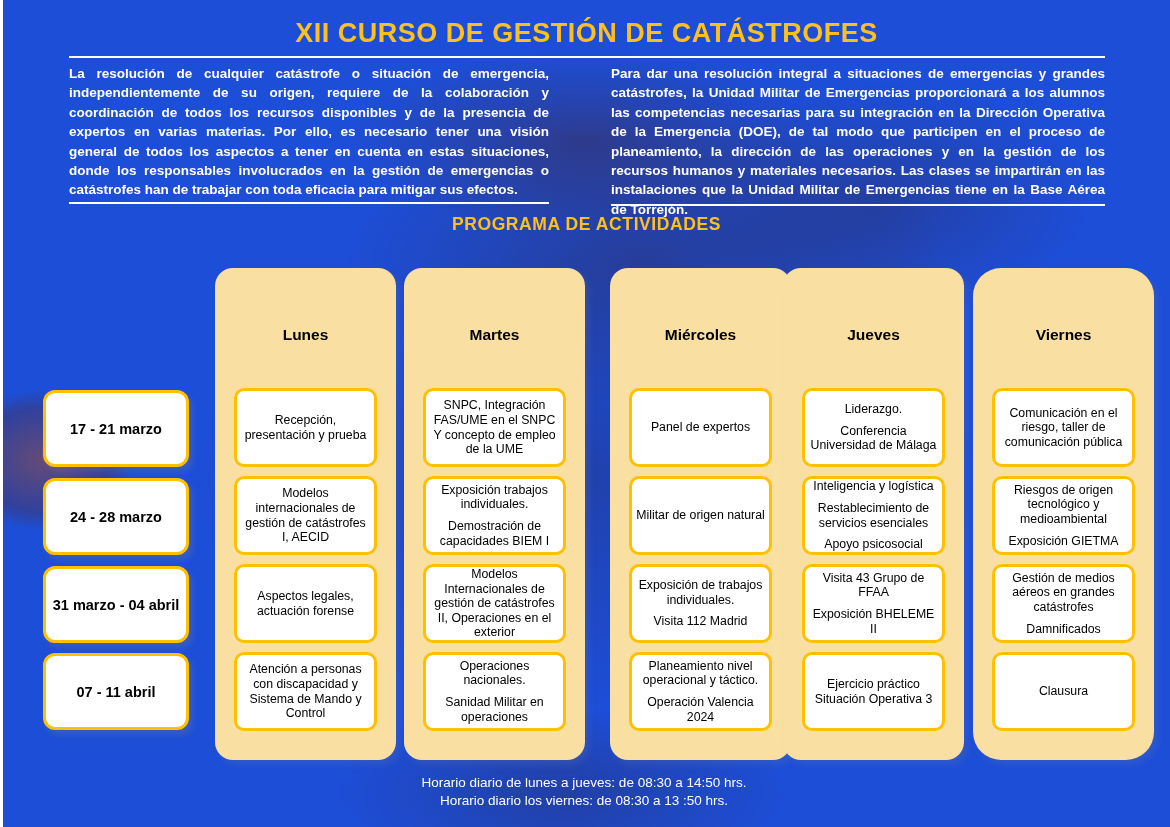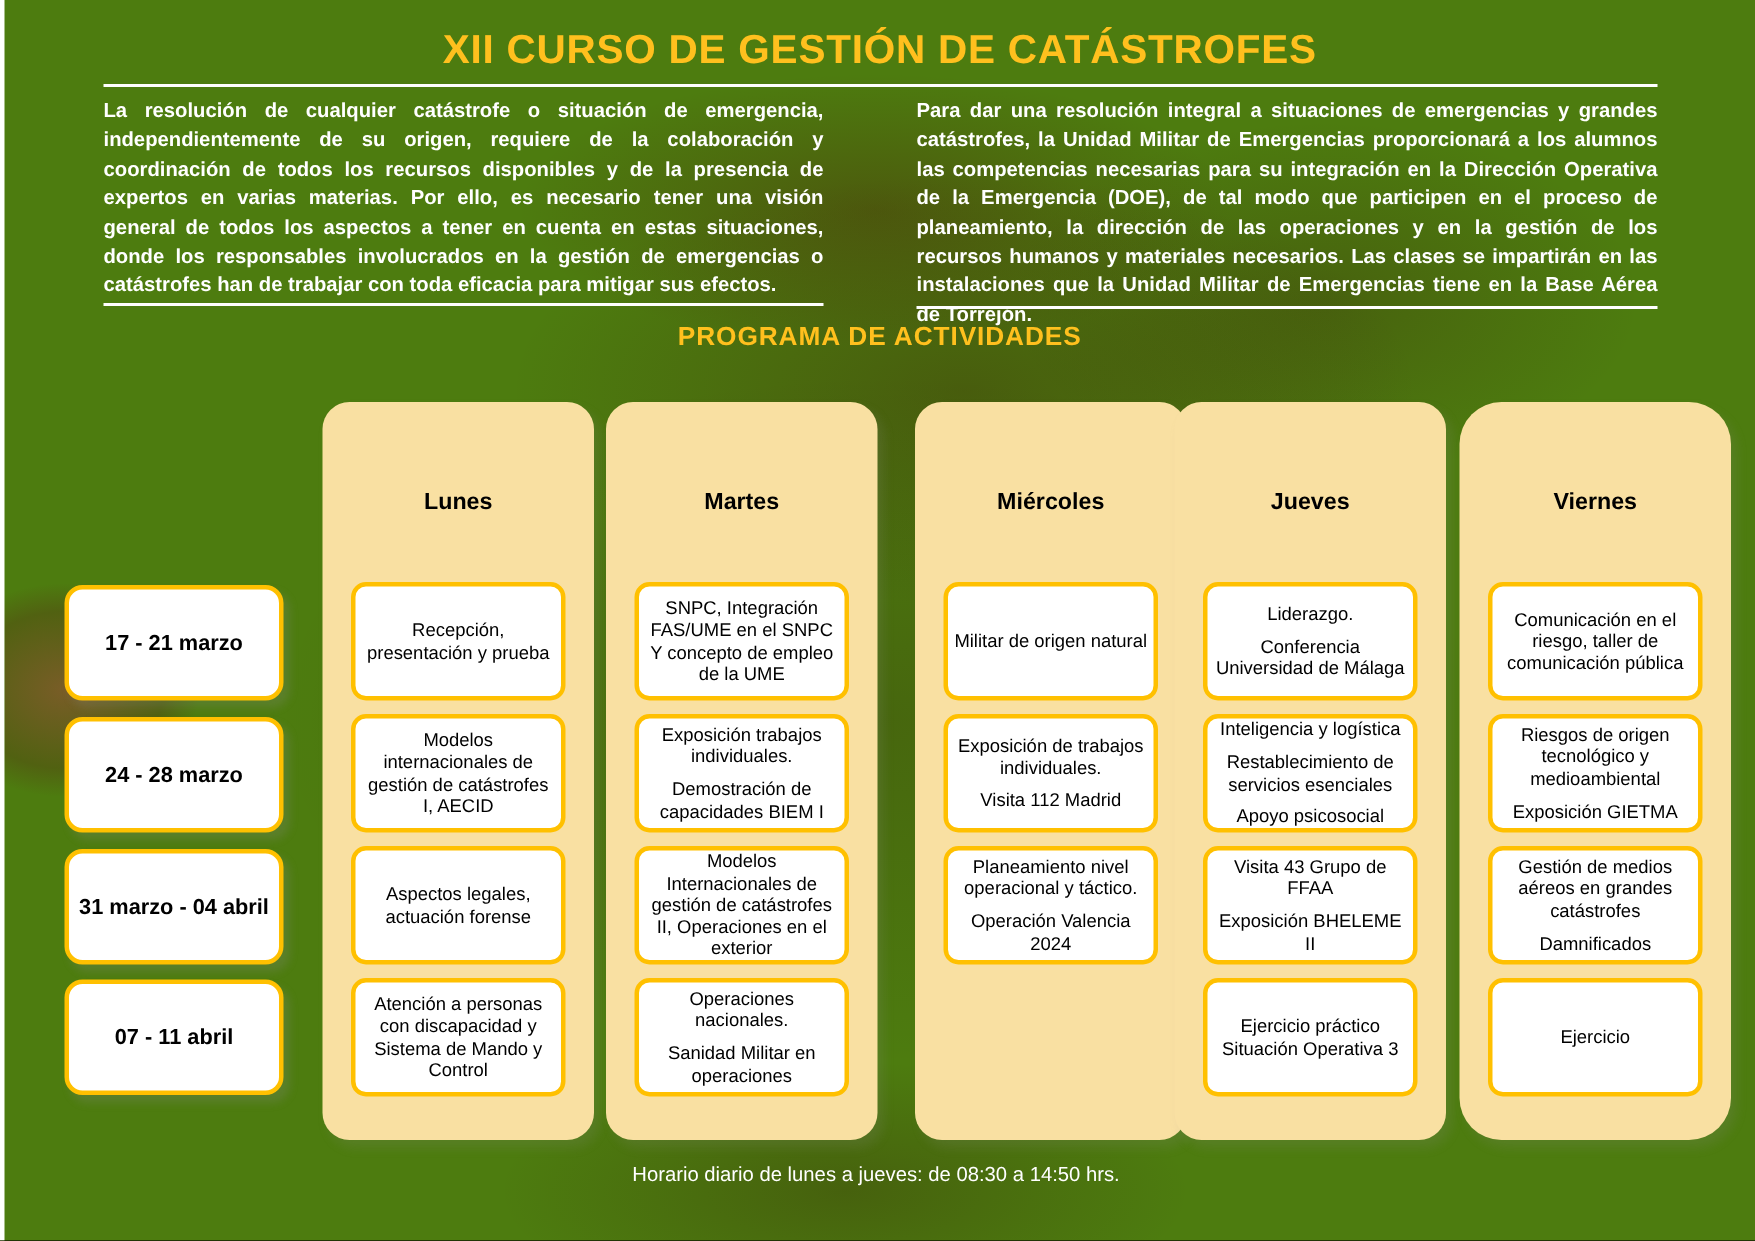--- a/index.html
+++ b/index.html
@@ -1,19 +1,19 @@
 <!DOCTYPE html>
 <html><head>
 <meta charset="utf-8">
 <style>
   html,body{margin:0;padding:0;background:#000;}
   .page{
     position:relative;
     width:1170px;height:827px;
-    background:#4d7c0f;
+    background:#1d4ed8;
     overflow:hidden;
     border-left:3px solid #fff;
     box-sizing:border-box;
     font-family:"Liberation Sans","DejaVu Sans",sans-serif;
   }
   .bg-art{
     position:absolute;inset:0;
     background:
       radial-gradient(120px 95px at 40px 460px, rgba(150,72,55,0.60), rgba(90,35,22,0.30) 55%, transparent 75%),
       radial-gradient(340px 130px at 580px 140px, rgba(75,26,10,0.35), transparent 70%),
@@ -147,20 +147,23 @@
           <div class="cell">
             <div class="para">Operaciones nacionales.</div>
             <div class="para">Sanidad Militar en operaciones</div>
           </div>
         </div>
       </div>
       <div class="day-column" style="left: 591px; margin-left: 16px;">
         <div class="day-label">Miércoles</div>
         <div class="cells">
           <div class="cell">
+            <div class="para">Panel de expertos</div>
+          </div>
+          <div class="cell">
             <div class="para">Militar de origen natural</div>
           </div>
           <div class="cell">
             <div class="para">Exposición de trabajos individuales.</div>
             <div class="para">Visita 112 Madrid</div>
           </div>
           <div class="cell">
             <div class="para">Planeamiento nivel operacional  y táctico.</div>
             <div class="para">Operación Valencia 2024</div>
           </div>
@@ -195,22 +198,23 @@
           </div>
           <div class="cell">
             <div class="para">Riesgos de origen tecnológico y medioambiental</div>
             <div class="para">Exposición GIETMA</div>
           </div>
           <div class="cell">
             <div class="para">Gestión de medios aéreos en grandes catástrofes</div>
             <div class="para">Damnificados</div>
           </div>
           <div class="cell">
-            <div class="para">Ejercicio</div>
+            <div class="para">Clausura</div>
           </div>
         </div>
       </div>
     </div>
 
   <div class="footer">
     <div>Horario diario de lunes a jueves: de 08:30 a 14:50 hrs.</div>
+    <div>Horario diario los viernes: de 08:30 a 13 :50 hrs.</div>
   </div>
 </div>
 
 </body></html>

